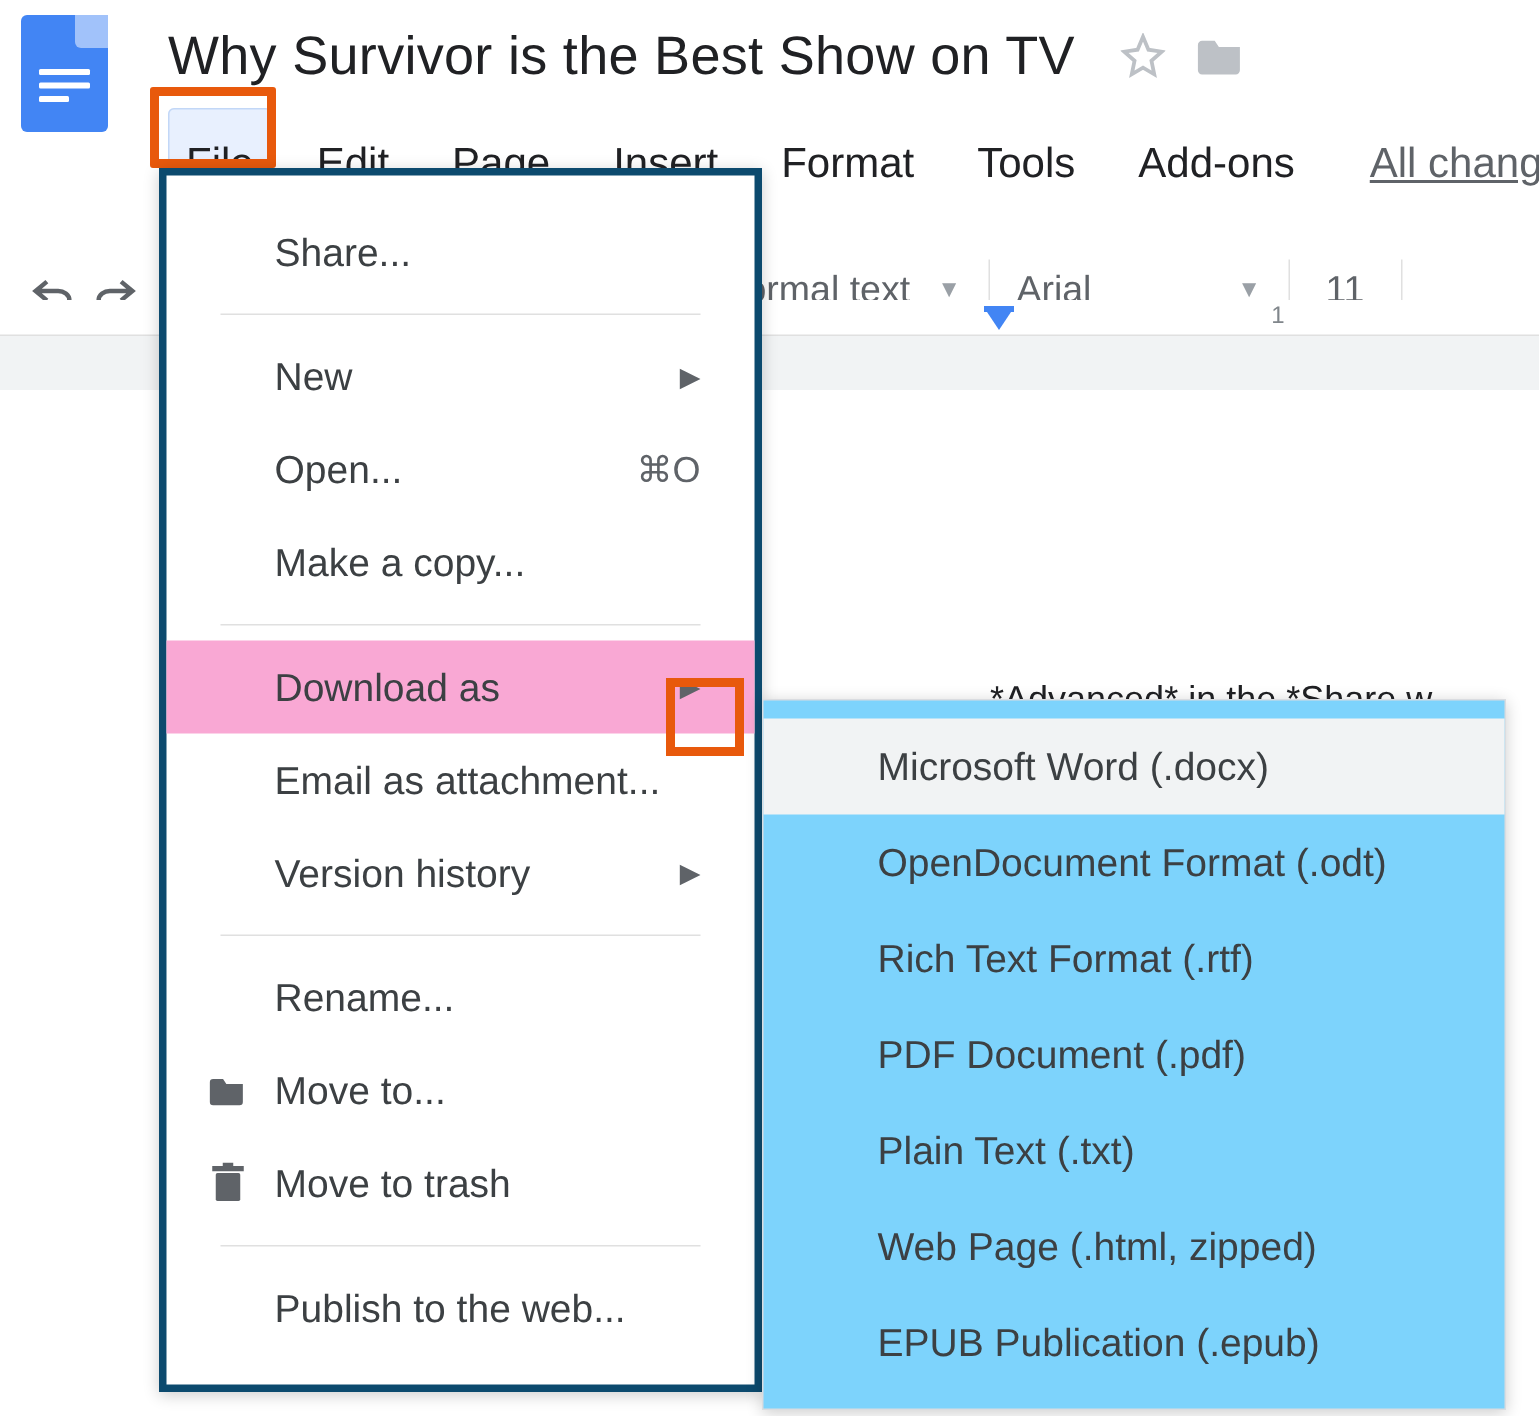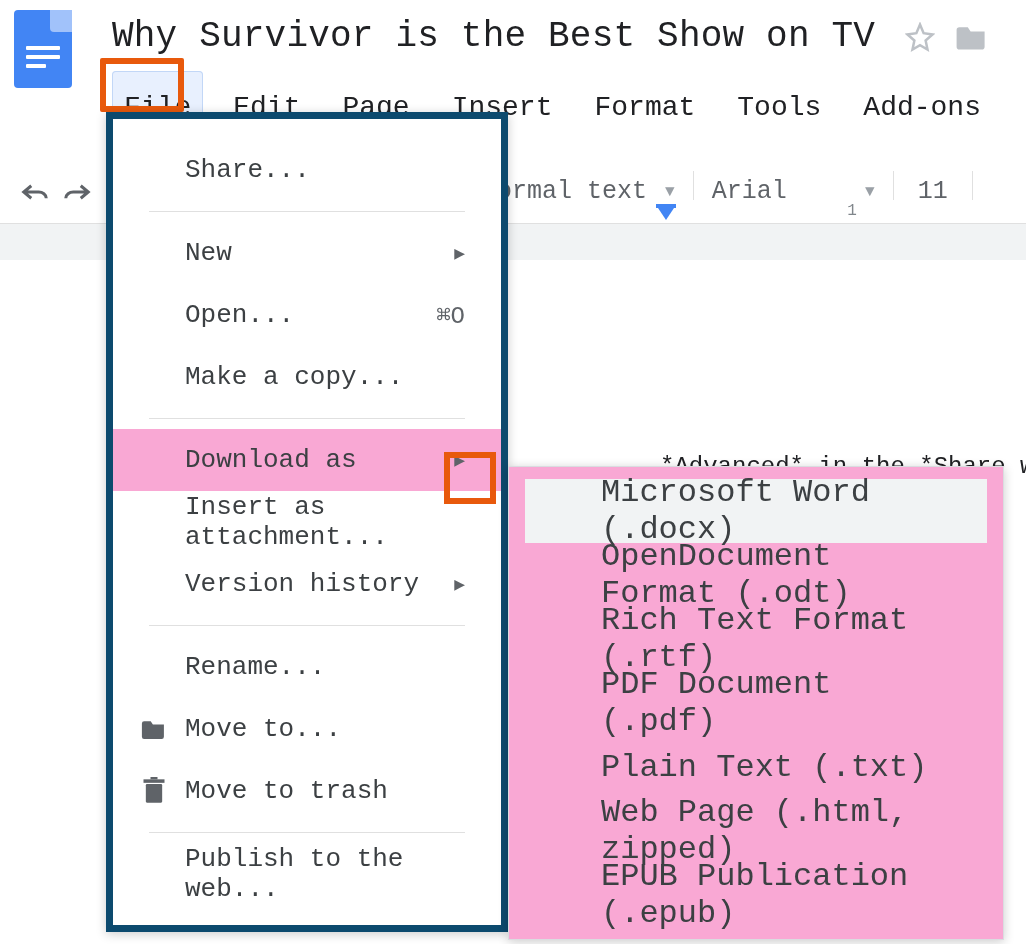--- a/index.html
+++ b/index.html
@@ -1,17 +1,17 @@
 <!DOCTYPE html>
 <html><head>
 <meta charset="utf-8">
 <style>
   * { box-sizing: border-box; }
   html, body { margin:0; padding:0; font-family: Arial, "Helvetica Neue", sans-serif; background:#fff; color:#3c4043; }
-  .app { width:1026px; height:944px; position:relative; overflow:hidden;font-family:Liberation Mono, monospace; }
+  .app { width:1026px; height:944px; position:relative; overflow:hidden; }
 
   
   .titlebar { display:flex; align-items:flex-start; padding:10px 0 0 14px; }
   .doc-icon { width:58px; height:78px; background:#4285f4; border-radius:4px; position:relative; margin-right:40px; flex:0 0 auto; }
   .doc-icon::before { content:""; position:absolute; top:0; right:0; width:22px; height:22px; background:#a1c2fa; border-bottom-left-radius:4px;}
   .doc-icon .lines { position:absolute; left:12px; right:12px; top:36px; }
   .doc-icon .lines span { display:block; height:4px; background:#fff; margin-bottom:5px; border-radius:1px;}
   .doc-icon .lines span:last-child{ width:60%; }
 
   .title-area { flex:1; }
@@ -37,31 +37,31 @@
   .doc-area { background:#f1f3f4; position:absolute; top:200px; left:0; right:0; bottom:0; }
   .ruler { height:24px; background:#fff; border-bottom:1px solid #e0e0e0; position:relative; font-size:16px; color:#80868b; }
   .ruler .num { position:absolute; top:2px; transform:translateX(-50%); }
   .ruler .marker { position:absolute; top:4px; left:655px; }
   .ruler .marker svg { display:block; }
   .page { background:#fff; position:absolute; top:60px; left:0; right:0; bottom:0; padding:40px 60px 0 660px; }
   .page p { font-size:24px; color:#202124; margin:0 0 46px 0; white-space:nowrap; line-height:1.4;}
   .page p.one { margin-top:150px;}
   
   
-  .dropdown { position:absolute; left:106px; top:112px; width:402px; background:#fff; border:7px solid #0c4a6e; box-shadow:0 2px 10px rgba(0,0,0,0.2); padding:20px 0; font-size:26px; color:#3c4043;}
+  .dropdown { position:absolute; left:106px; top:112px; width:402px; background:#fff; border:5px solid #0c4a6e; box-shadow:0 2px 10px rgba(0,0,0,0.2); padding:20px 0; font-size:26px; color:#3c4043;}
   .dropdown .row { display:flex; align-items:center; height:62px; padding:0 36px 0 72px; position:relative; cursor:pointer;}
   .dropdown .row:hover, .dropdown .row.hovered { background:#f9a8d4;}
   .dropdown .sep { height:1px; background:#e0e0e0; margin:10px 36px;}
   .dropdown .row .kbd { margin-left:auto; color:#5f6368; font-size:24px;}
   .dropdown .row .sub-caret { margin-left:auto; color:#5f6368; font-size:18px;}
   .dropdown .row .lefticon { position:absolute; left:26px; width:30px; display:flex; justify-content:center; color:#5f6368;}
   .caret-highlight { position:absolute; left:444px; top:452px; width:52px; height:52px; border:6px solid #e8590c; pointer-events:none; z-index:50;}
 
   
-  .submenu { position:absolute; left:508px; top:466px; width:496px; background:#f9a8d4; border:1px solid #dadce0; box-shadow:0 2px 10px rgba(0,0,0,0.2); padding:12px 16px; font-size:32px; color:#3c4043; z-index:40;}
+  .submenu { position:absolute; left:508px; top:466px; width:496px; background:#7dd3fc; border:1px solid #dadce0; box-shadow:0 2px 10px rgba(0,0,0,0.2); padding:12px 0; font-size:26px; color:#3c4043; z-index:40;}
   .submenu .srow { height:64px; display:flex; align-items:center; padding:0 36px 0 76px; cursor:pointer;}
   .submenu .srow.hovered { background:#f1f3f4;}
 </style>
 </head>
 <body>
 
 <div class="app">
 
   <div class="titlebar">
     <div class="doc-icon">
@@ -165,21 +165,21 @@
     </div>
     <div class="row">
         <span>Make a copy...</span>
       </div>
     <div class="sep"></div>
     <div class="row hovered">
       <span>Download as</span>
       <span class="sub-caret">▶</span>
     </div>
     <div class="row">
-        <span>Insert as attachment...</span>
+        <span>Email as attachment...</span>
       </div>
     <div class="row">
       <span>Version history</span>
       <span class="sub-caret">▶</span>
     </div>
     <div class="sep"></div>
     <div class="row">
         <span>Rename...</span>
       </div>
     <div class="row">

